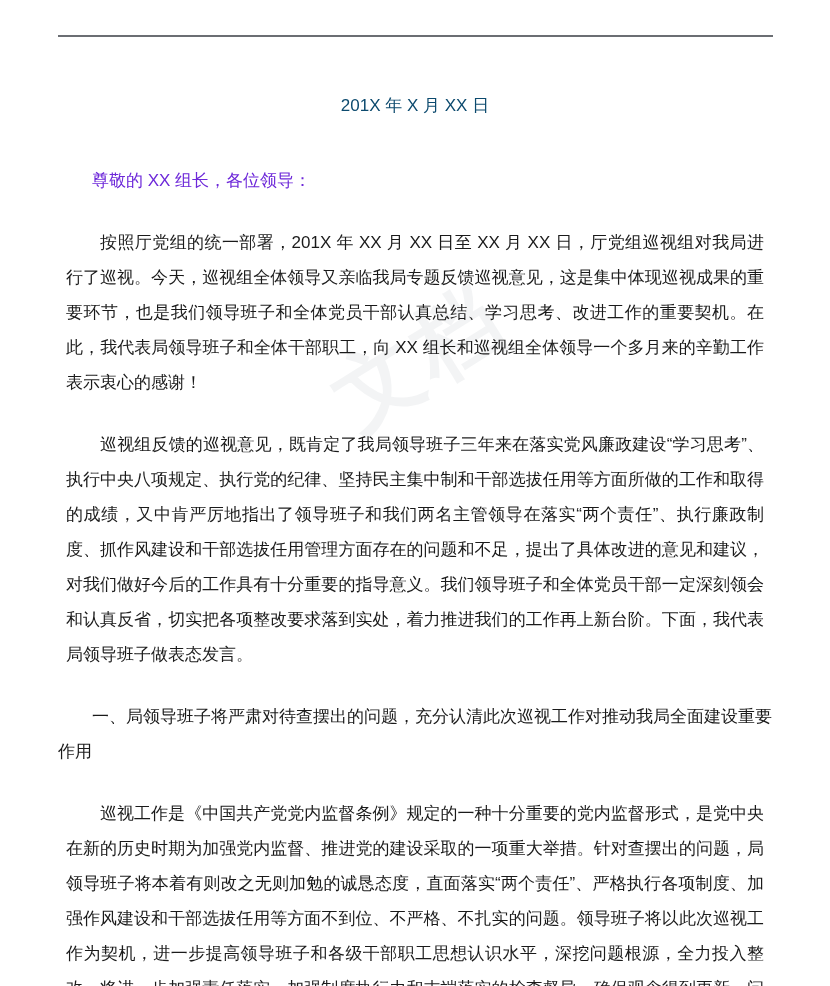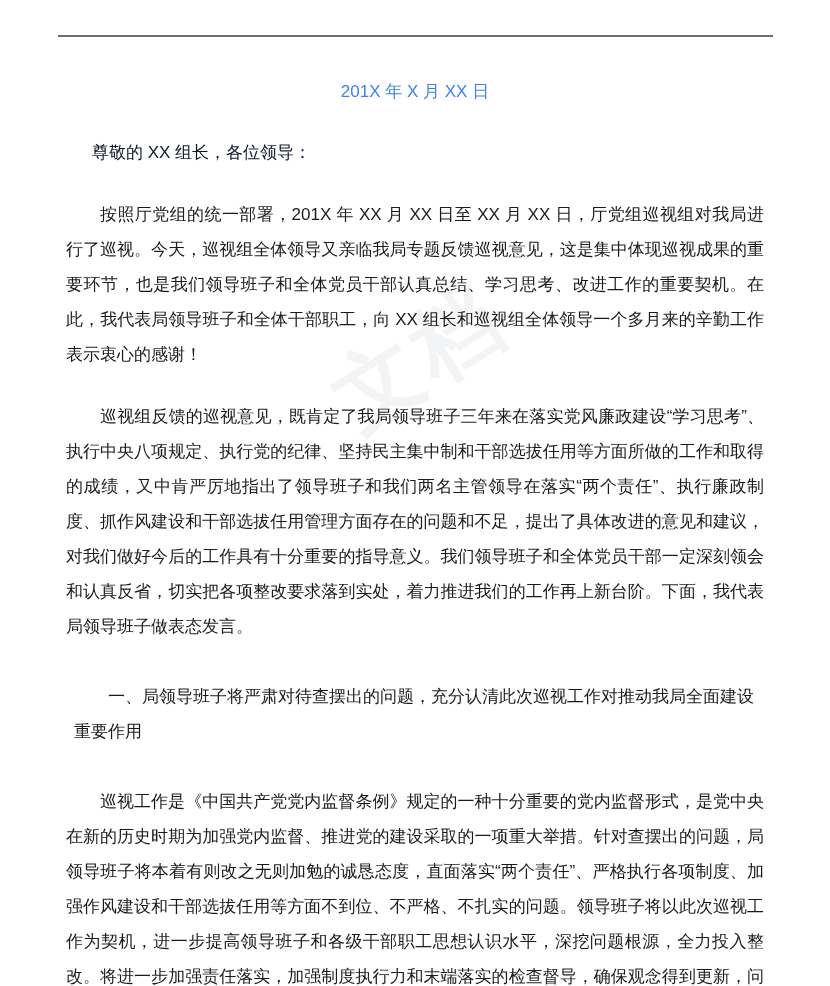--- a/index.html
+++ b/index.html
@@ -69,51 +69,51 @@
     padding-top: 36px;
     text-align: center;
     font-size: 22px;
     font-weight: bold;
     letter-spacing: 0.5px;
     color: #111111;
     line-height: 1.3;
   }
 
   .doc-date {
-    margin: 0;
+    margin: 14px;
     padding-top: 43px;
     text-align: center;
     font-size: 17px;
     font-weight: normal;
-    color: #3b82f6;
+    color: #0c4a6e;
     line-height: 1.4;
   }
 
   .salutation {
     margin: 0;
     padding-top: 31px;
     padding-left: 34px;
     font-size: 17px;
     line-height: 35px;
-    color: #0f172a;
+    color: #6d28d9;
   }
 
   p.body-para {
     margin: 8px;
     padding-top: 19px;
     font-size: 17px;
     line-height: 35px;
     text-align: justify;
     text-justify: inter-ideograph;
     text-indent: 34px;
     color: #1a1a1a;
   }
 
   p.section-head {
-    margin: 16px;
+    margin: 0;
     padding-top: 19px;
     font-size: 17px;
     line-height: 35px;
     text-indent: 34px;
     color: #1a1a1a;
     font-weight: normal;
   }
 </style>
 </head>
 <body>

